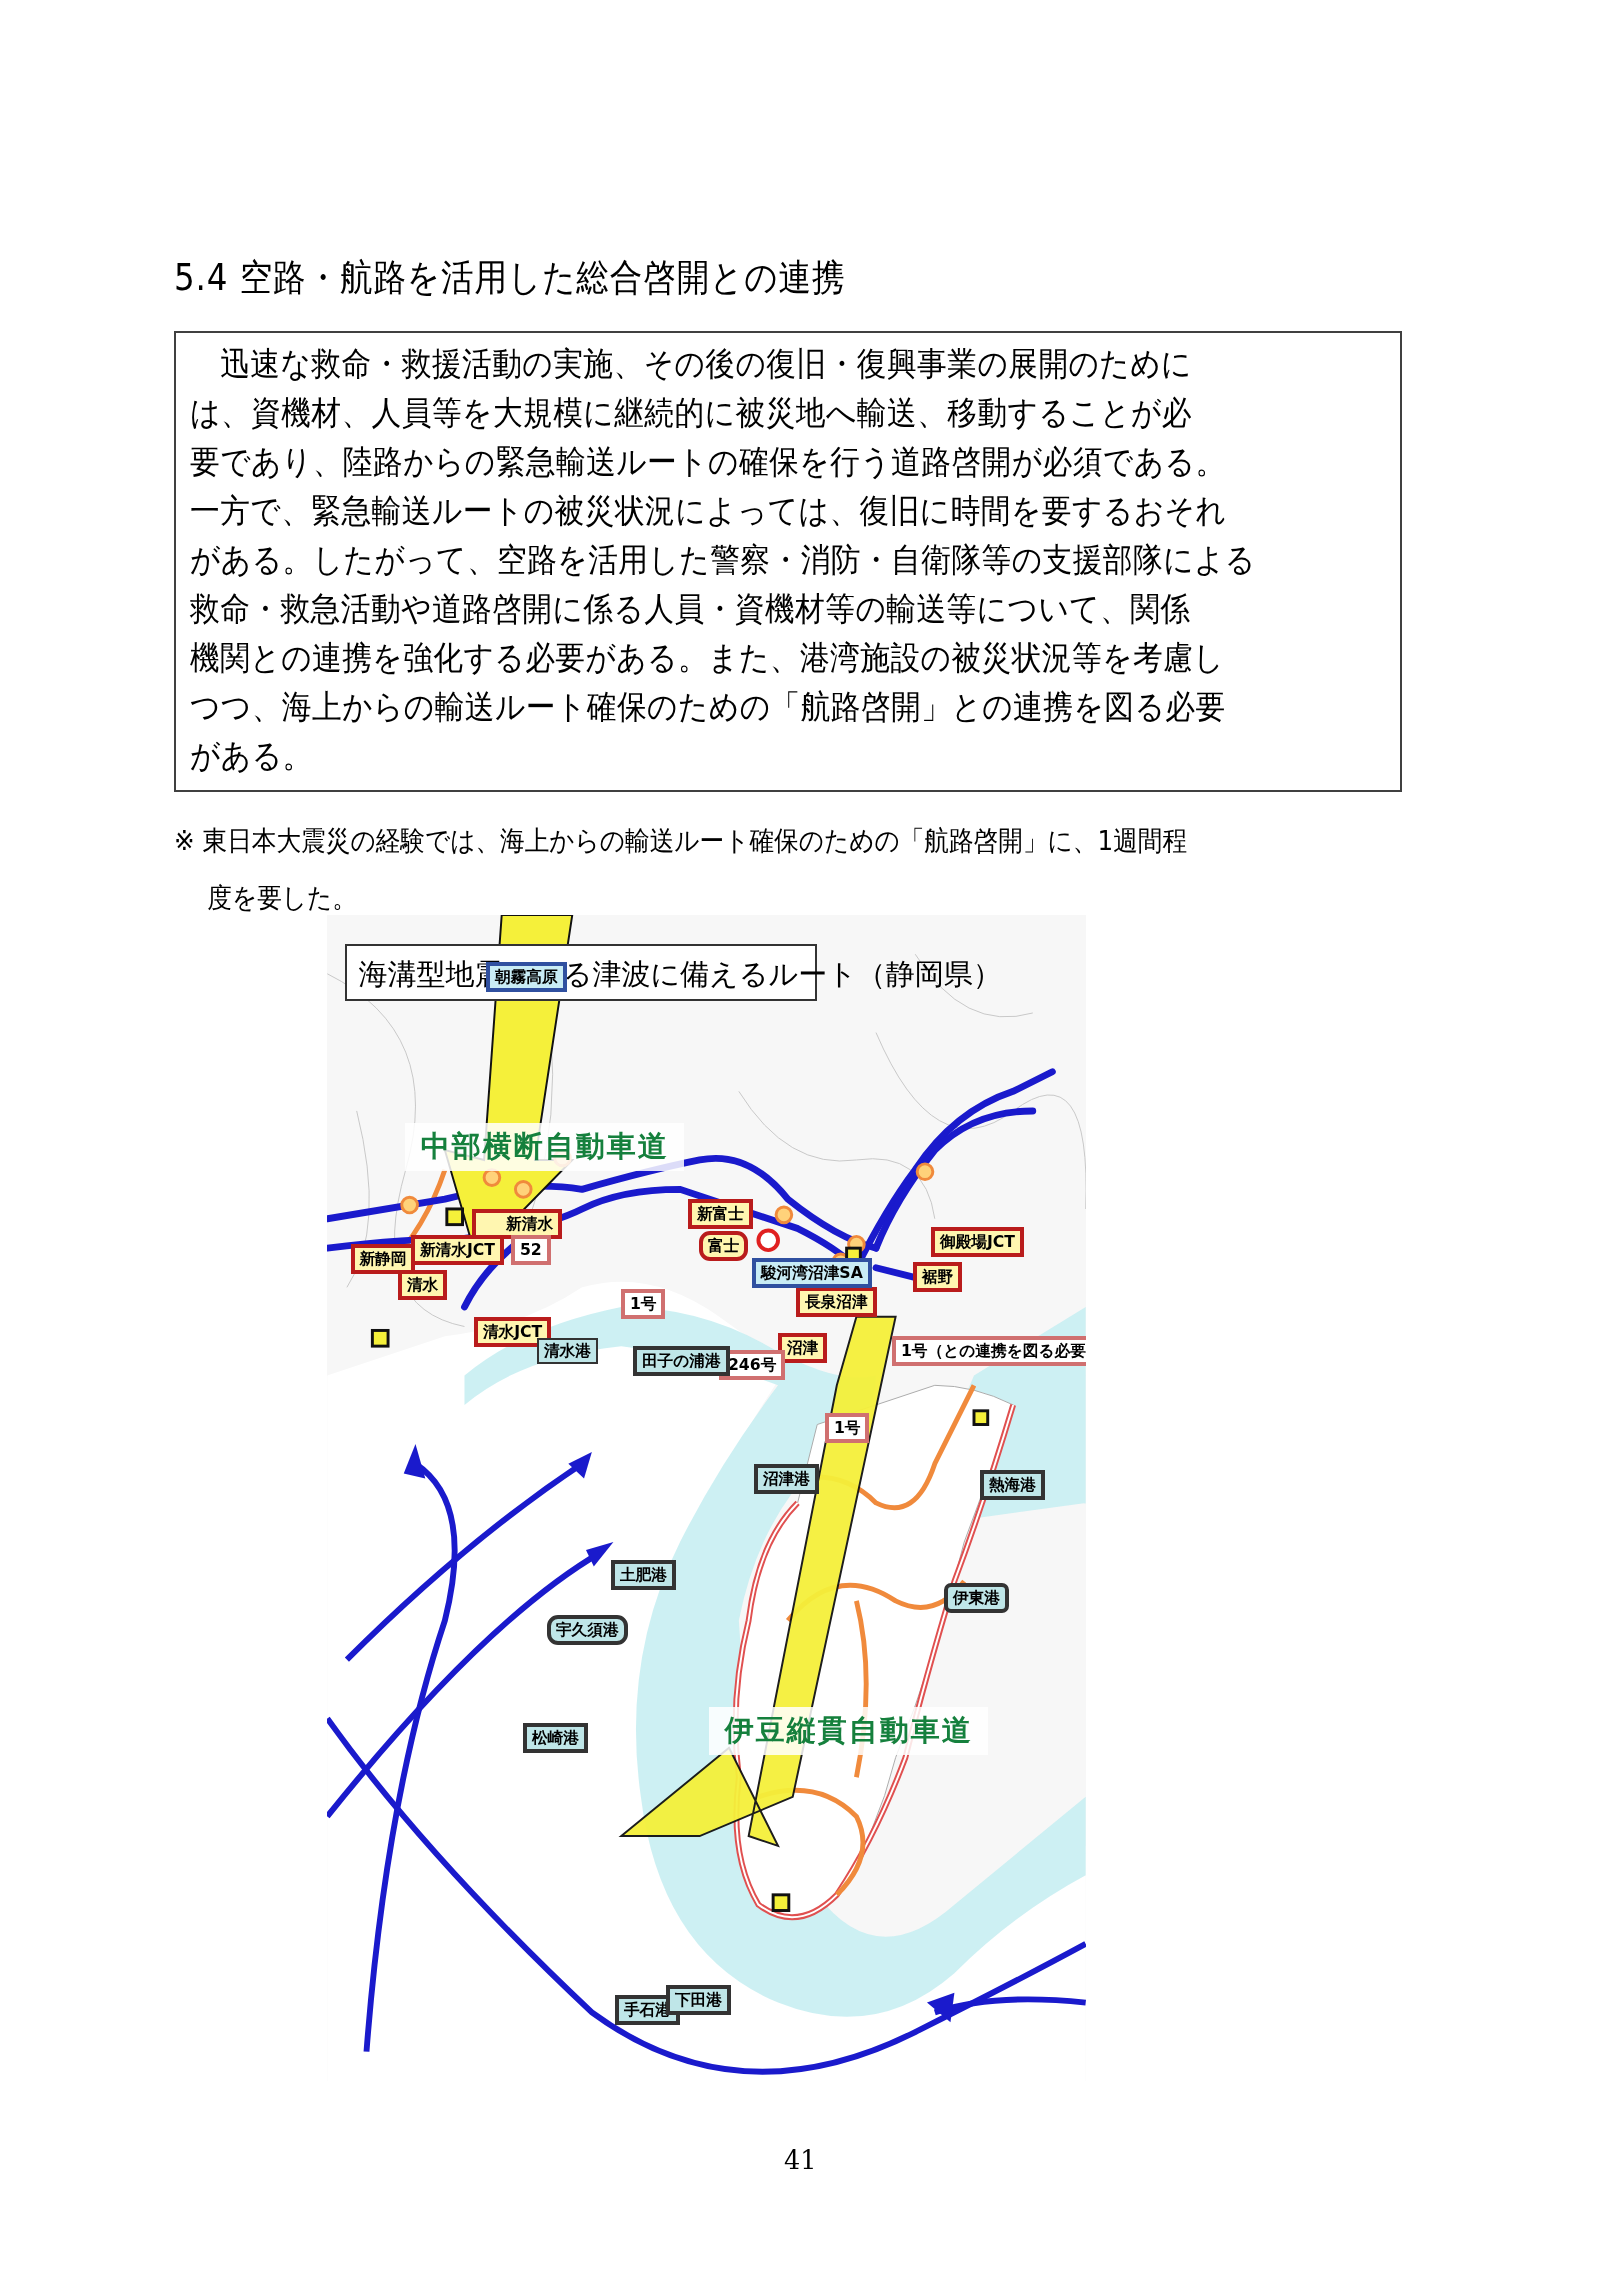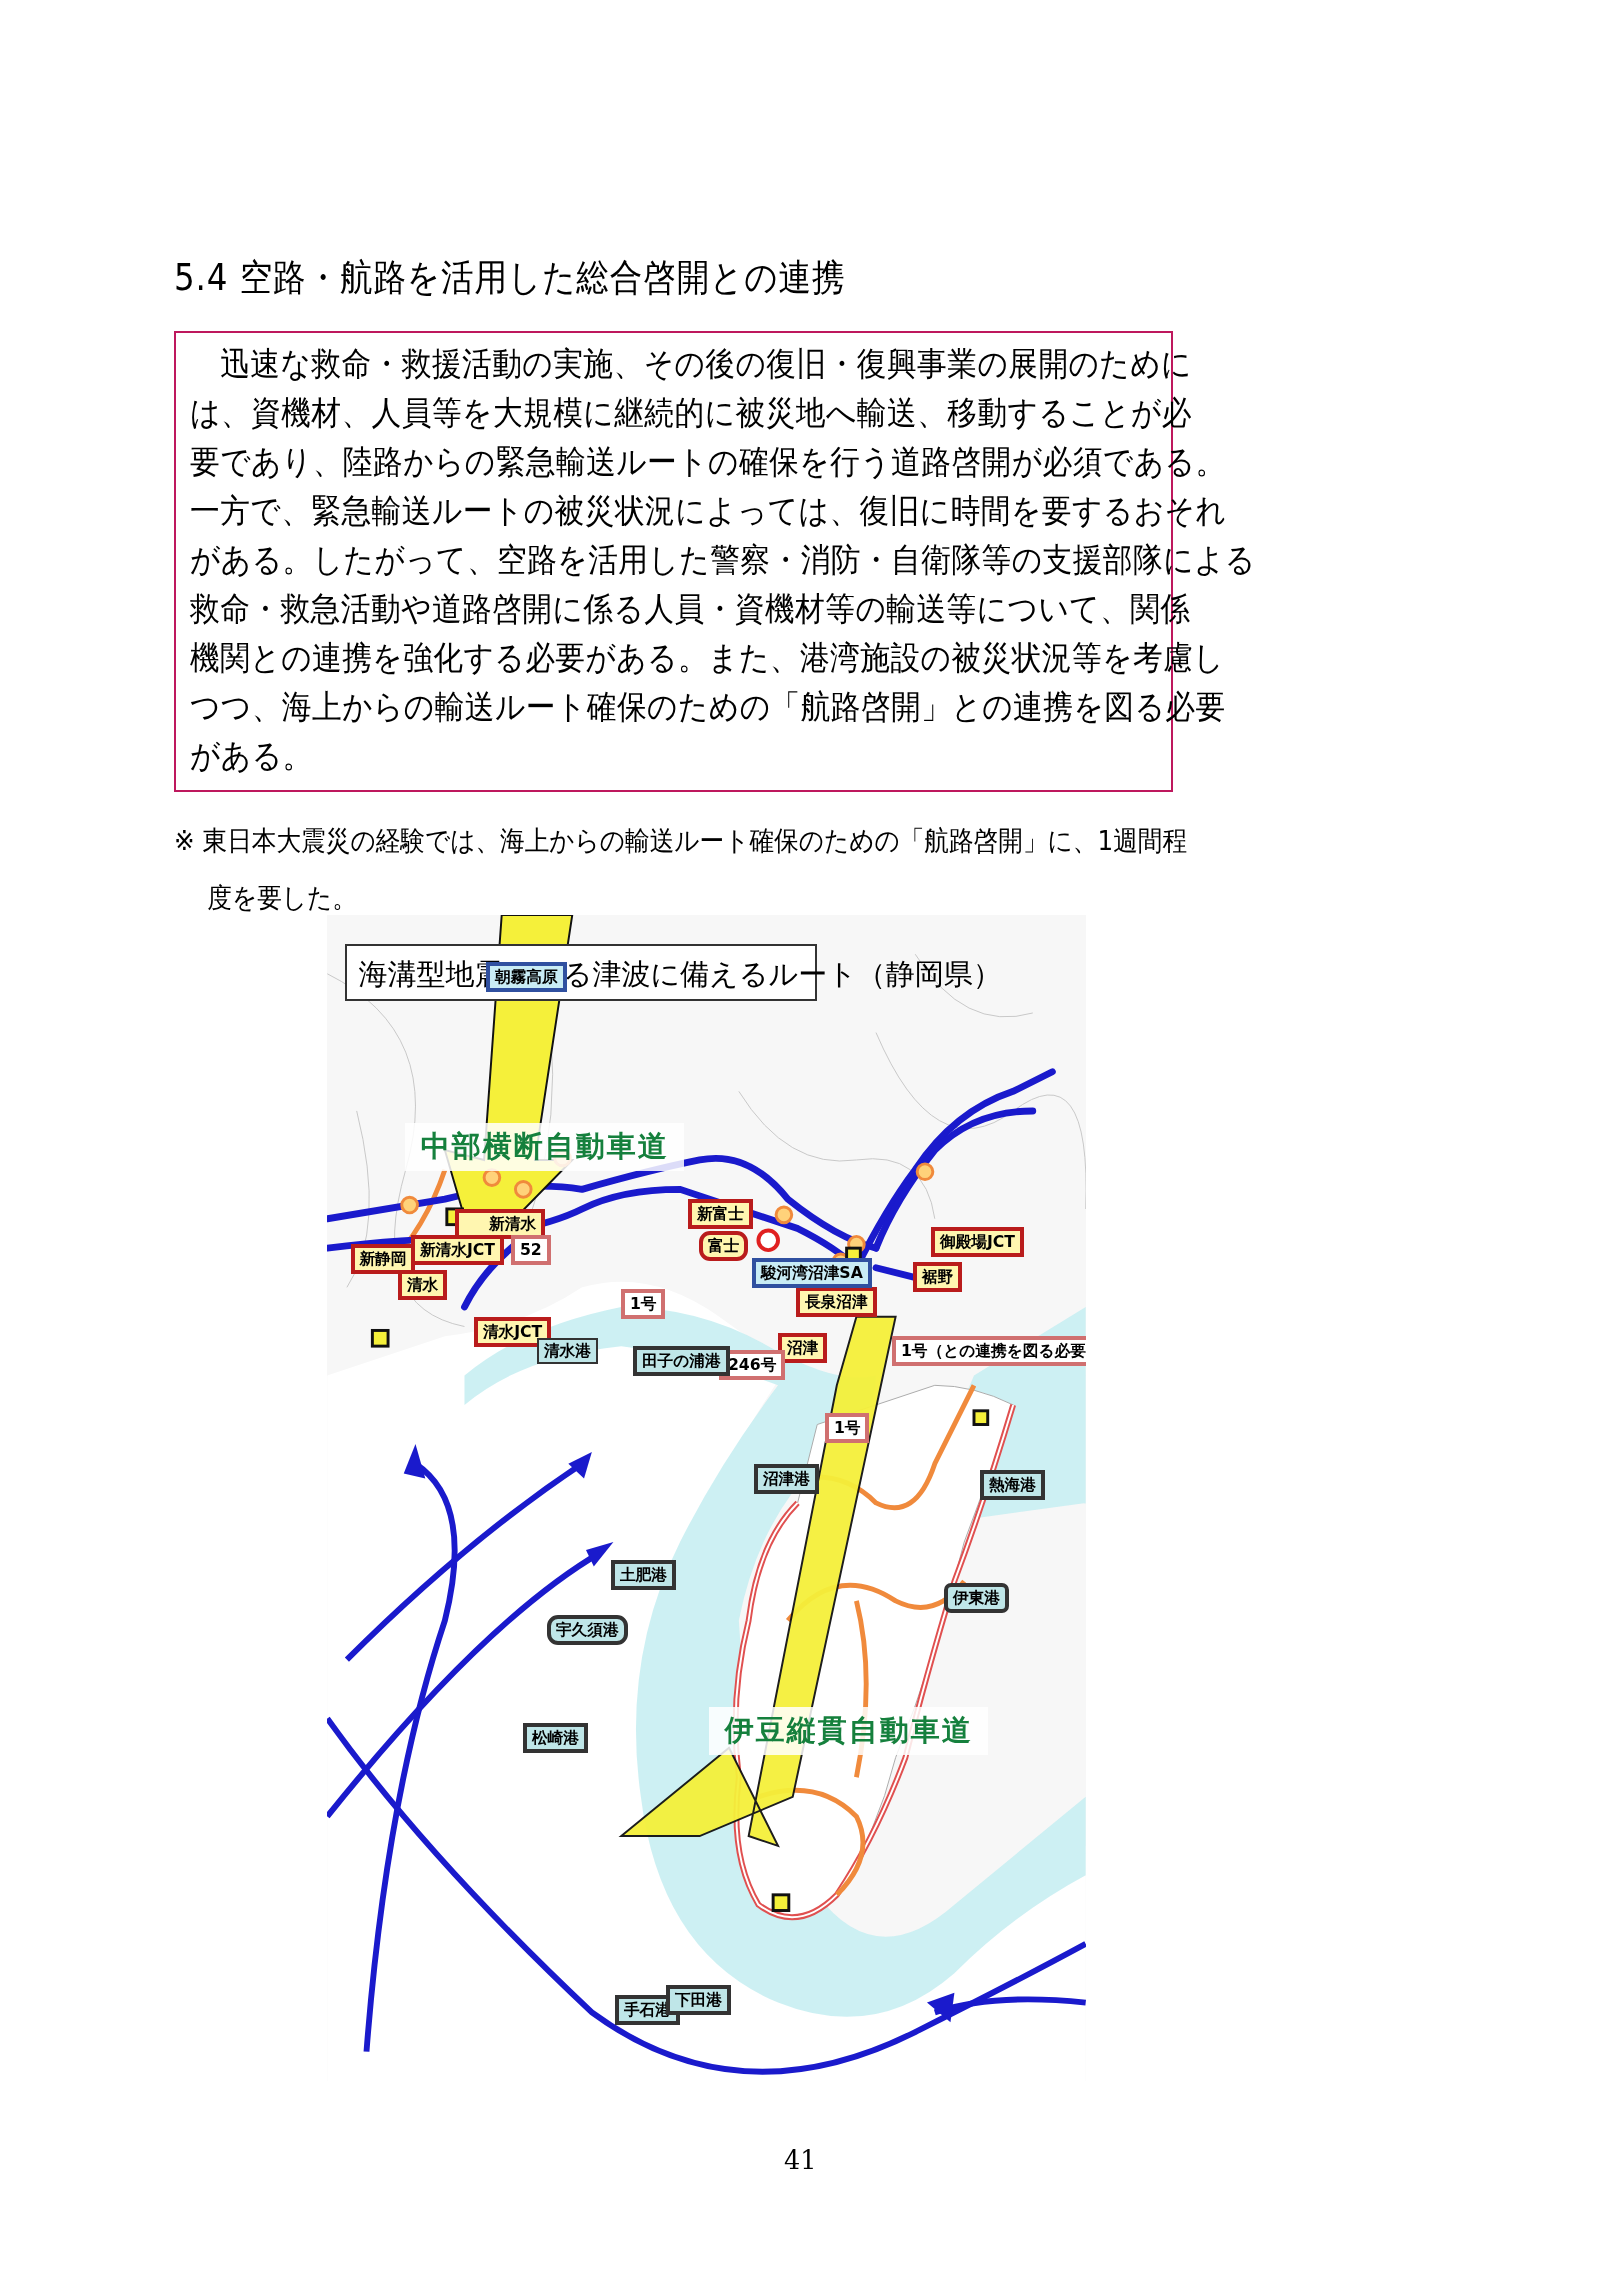--- a/index.html
+++ b/index.html
@@ -1,21 +1,21 @@
 <!DOCTYPE html>
 <html><head>
 <meta charset="utf-8">
 <style>
   html, body { margin: 0; padding: 0; background: #ffffff; }
   body { width: 1620px; height: 2292px; position: relative; overflow: hidden;
          font-family: "DejaVu Sans", "Liberation Sans", sans-serif; color: #000; }
   .heading { position: absolute; left: 174px; top: 253px; font-size: 37px; font-weight: normal;
              letter-spacing: 1px; transform: scaleX(0.88); transform-origin: left top; white-space: nowrap; }
-  .box { position: absolute; left: 174px; top: 331px; width: 999px; height: 461px;
-         border: 2px solid #be185d; box-sizing: border-box; padding: 5.9px 13.7px 0 13.7px; }
+  .box { position: absolute; left: 174px; top: 331px; width: 1228px; height: 461px;
+         border: 2px solid #404040; box-sizing: border-box; padding: 5.9px 13.7px 0 13.7px; }
   .box-line { font-size: 33px; line-height: 49px; white-space: nowrap; letter-spacing: 0.5px;
               transform: scaleX(0.9); transform-origin: left top; }
   .note { position: absolute; left: 174px; top: 812px; font-size: 27.4px; line-height: 57px;
           white-space: nowrap; transform: scaleX(0.9); transform-origin: left top; }
   .note .indent { padding-left: 37px; display: block; }
   .map { position: absolute; left: 327px; top: 915px; width: 759px; height: 1166px; overflow: hidden; background: #f7f7f7; }
   .map svg { position: absolute; left: 0; top: 0; }
   .lbl { position: absolute; font-size: 15.7px; white-space: nowrap; padding: 1px 4.9px; border: 4px solid #b91c1c;
          background: #fff6b0; line-height: 19.6px; font-weight: bold; }
   .lbl.port { background: #bfe6e8; border-color: #333; }
@@ -130,21 +130,21 @@
     </g>
   </svg>
 
   <div class="title-banner">海溝型地震による津波に備えるルート（静岡県）</div>
 
   <div class="lbl sa" style="left:159px; top:47px;">朝霧高原</div>
 
   <div class="big-red" style="left:78px; top:208px;">中部横断自動車道</div>
   <div class="big-red" style="left:382px; top:792px;">伊豆縦貫自動車道</div>
 
-  <div class="lbl" style="left:128px; top:294px;padding-left:30px;">新清水</div>
+  <div class="lbl" style="left:145px; top:294px;padding-left:30px;">新清水</div>
   <div class="lbl" style="left:23.5px; top:329px;">新静岡</div>
   <div class="lbl" style="left:84px; top:320px;">新清水JCT</div>
   <div class="lbl" style="left:71px; top:355px;">清水</div>
   <div class="lbl" style="left:147px; top:402px;">清水JCT</div>
   <div class="lbl" style="left:361px; top:284px;">新富士</div>
   <div class="lbl" style="left:372px; top:316px;border-radius:11px;">富士</div>
   <div class="lbl" style="left:469px; top:372px;">長泉沼津</div>
   <div class="lbl" style="left:451px; top:418px;">沼津</div>
   <div class="lbl" style="left:586px; top:347px;">裾野</div>
   <div class="lbl" style="left:604px; top:312px;">御殿場JCT</div>

